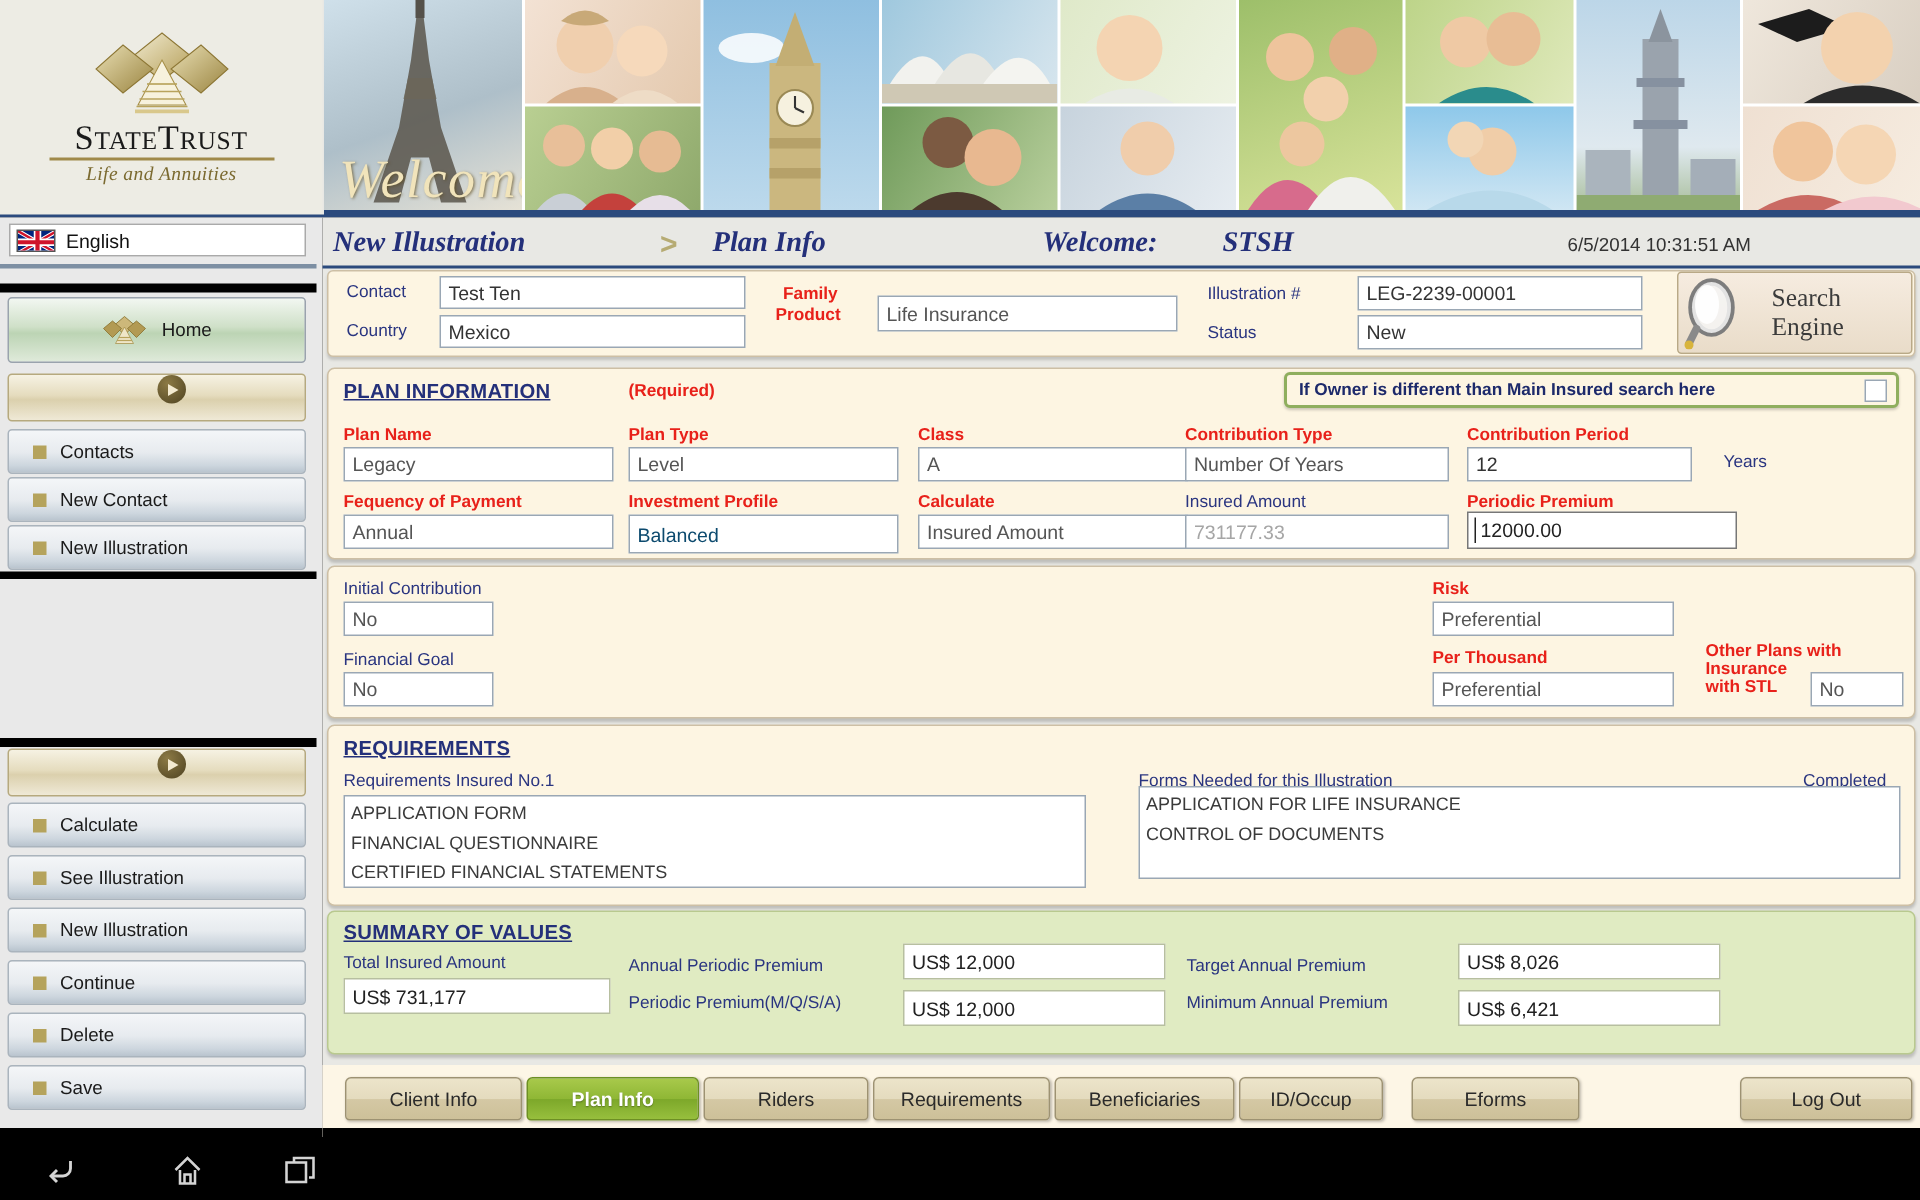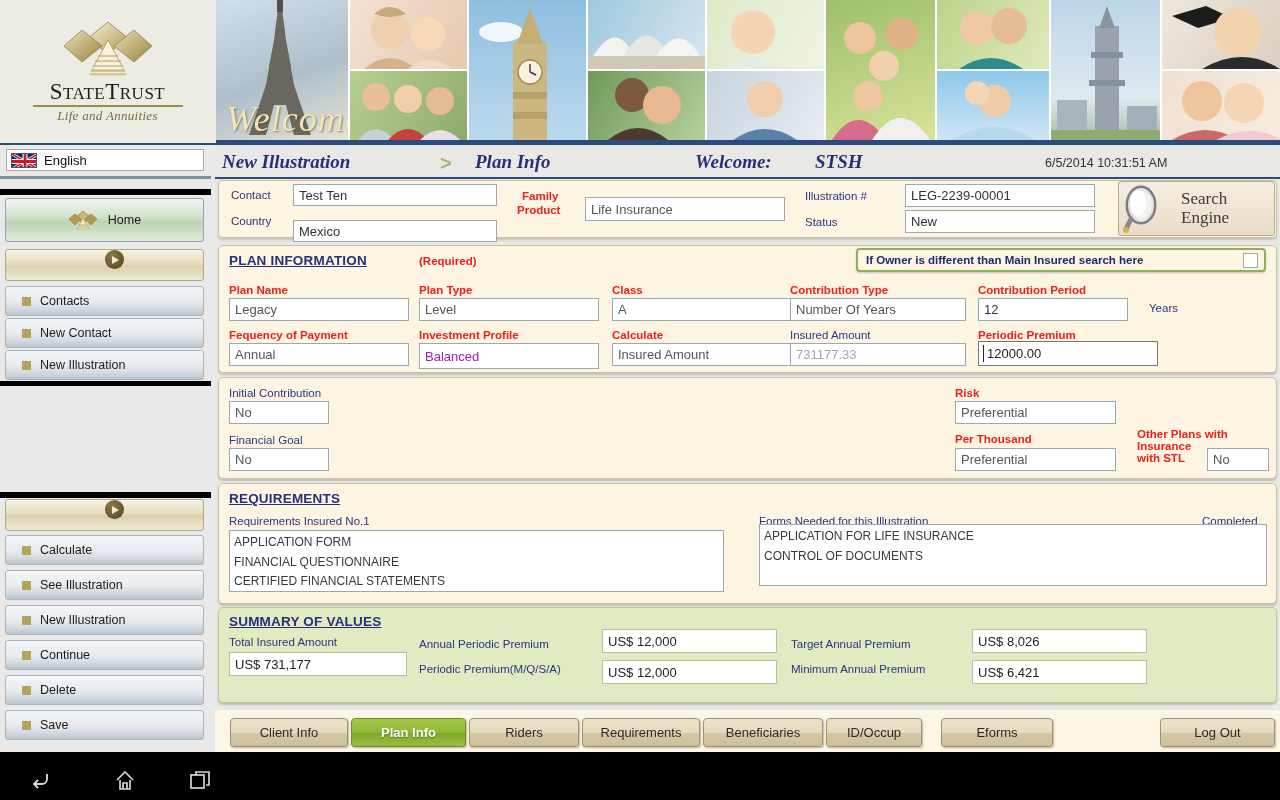--- a/index.html
+++ b/index.html
@@ -442,21 +442,21 @@
       <span class="crumb" style="left:480px;top:6px">Welcome:</span>
       <span class="crumb" style="left:600px;top:6px">STSH</span>
       <span class="stamp" style="left:830px;top:11px">6/5/2014 10:31:51 AM</span>
       <div class="crumb-underline"></div>
     </div>
 
     <div class="hdr-row">
       <span class="lbl-blue" style="left:12px;top:8px">Contact</span>
       <div class="fld" style="left:74px;top:3px;width:204px;height:22px">Test Ten</div>
       <span class="lbl-blue" style="left:12px;top:34px">Country</span>
-      <div class="fld" style="left:74px;top:39px;width:204px;height:22px">Mexico</div>
+      <div class="fld" style="left:74px;top:29px;width:204px;height:22px">Mexico</div>
 
       <span class="lbl-red" style="left:303px;top:9px">Family</span>
       <span class="lbl-red" style="left:298px;top:23px">Product</span>
       <div class="fld" style="left:366px;top:16px;width:200px;height:24px;color:#555">Life Insurance</div>
 
       <span class="lbl-blue" style="left:586px;top:9px">Illustration #</span>
       <div class="fld" style="left:686px;top:3px;width:190px;height:23px">LEG-2239-00001</div>
       <span class="lbl-blue" style="left:586px;top:35px">Status</span>
       <div class="fld" style="left:686px;top:29px;width:190px;height:23px">New</div>
     </div>
@@ -499,21 +499,21 @@
       <div class="fld" style="left:571px;top:52px;width:176px;height:23px;color:#555">Number Of Years</div>
 
       <span class="lbl-red" style="left:759px;top:38px">Contribution Period</span>
       <div class="fld" style="left:759px;top:52px;width:150px;height:23px">12</div>
       <span class="lbl-blue" style="left:930px;top:56px">Years</span>
 
       <span class="lbl-red" style="left:10px;top:83px">Fequency of Payment</span>
       <div class="fld" style="left:10px;top:97px;width:180px;height:23px;color:#555">Annual</div>
 
       <span class="lbl-red" style="left:200px;top:83px">Investment Profile</span>
-      <div class="fld" style="left:200px;top:97px;width:180px;height:26px;color:#a21caf">Balanced</div>
+      <div class="fld" style="left:200px;top:97px;width:180px;height:26px;color:#0c4a6e">Balanced</div>
 
       <span class="lbl-red" style="left:393px;top:83px">Calculate</span>
       <div class="fld" style="left:393px;top:97px;width:180px;height:23px;color:#555">Insured Amount</div>
 
       <span class="lbl-blue" style="left:571px;top:83px">Insured Amount</span>
       <div class="fld dim" style="left:571px;top:97px;width:176px;height:23px">731177.33</div>
 
       <span class="lbl-red" style="left:759px;top:83px">Periodic Premium</span>
       <div class="fld caret" style="left:759px;top:95px;width:180px;height:25px;padding-left:8px;border-color:#777">12000.00</div>
     </div>

